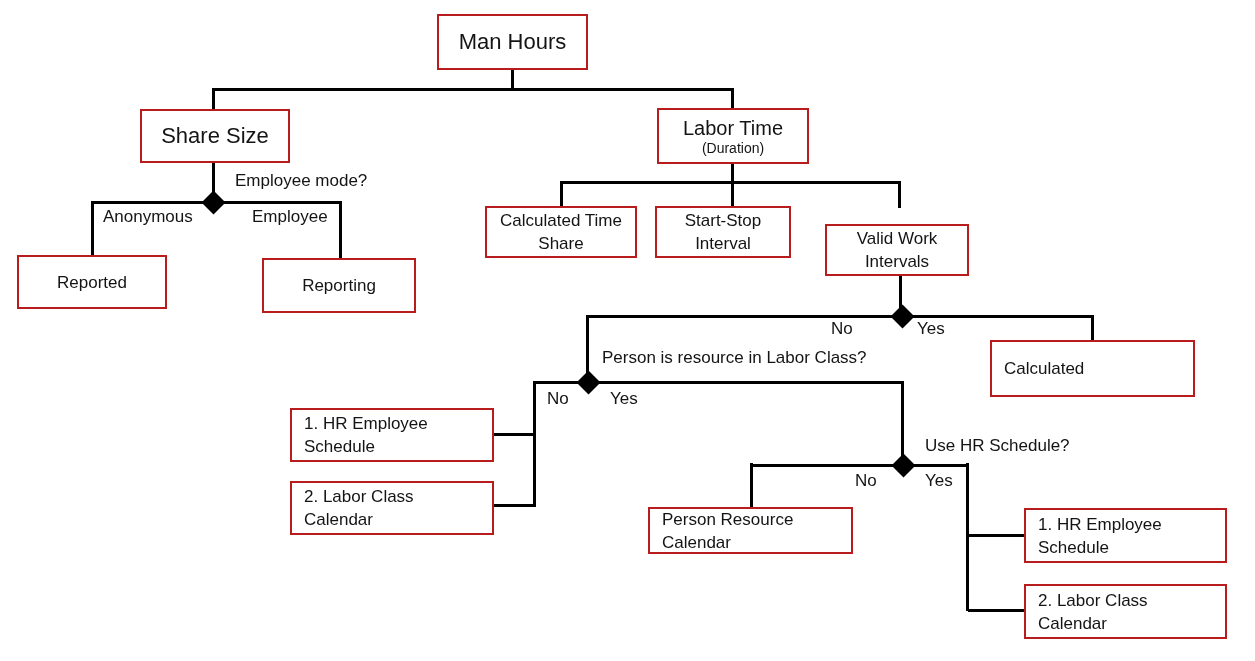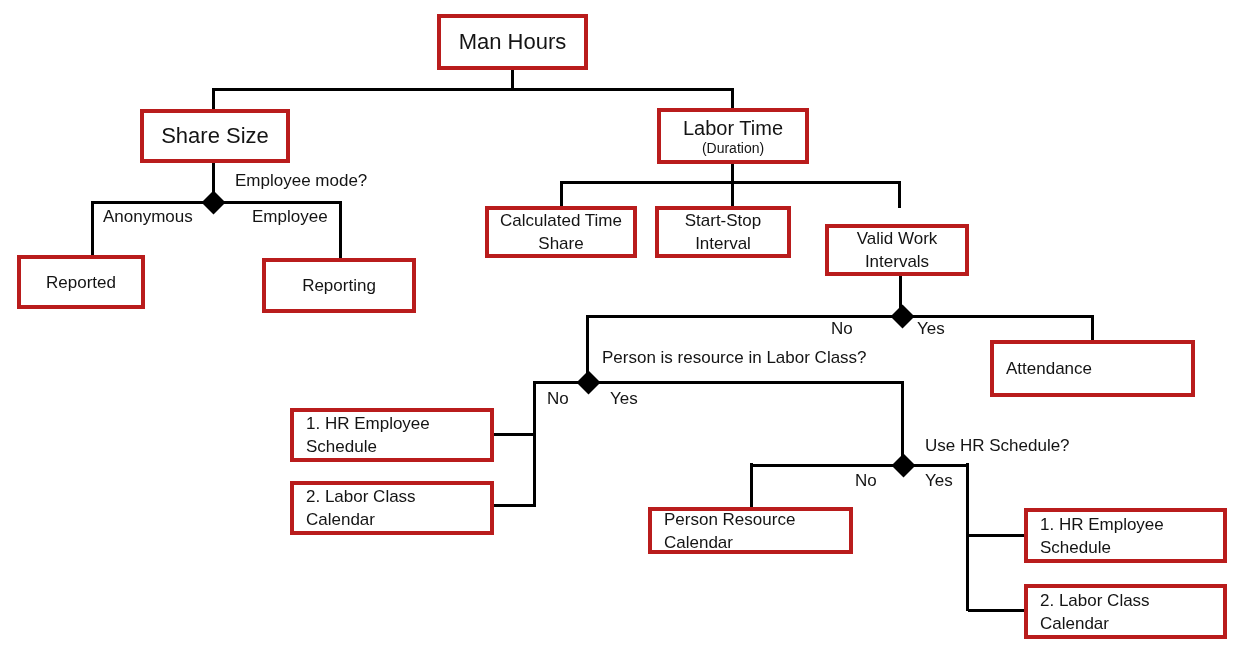--- a/index.html
+++ b/index.html
@@ -25,21 +25,21 @@
   .diamond {
     position: absolute;
     width: 17px;
     height: 17px;
     background: #000000;
     transform: rotate(45deg);
   }
   .node {
     position: absolute;
     box-sizing: border-box;
-    border: 4px solid #b91c1c;
+    border: 2px solid #b91c1c;
     background: #ffffff;
     display: flex;
     flex-direction: column;
     justify-content: center;
     align-items: center;
     text-align: center;
     font-size: 17px;
     line-height: 23px;
   }
   .node.left-text {
@@ -121,30 +121,30 @@
   <div class="node" style="left:655px;top:206px;width:136px;height:52px">
     <span>Start-Stop</span>
     <span>Interval</span>
   </div>
 
   <div class="node" style="left:825px;top:224px;width:144px;height:52px">
     <span>Valid Work</span>
     <span>Intervals</span>
   </div>
 
-  <div class="node" style="left:17px;top:255px;width:128px;height:54px">
+  <div class="node" style="left:17px;top:255px;width:150px;height:54px">
     <span>Reported</span>
   </div>
 
   <div class="node" style="left:262px;top:258px;width:154px;height:55px">
     <span>Reporting</span>
   </div>
 
   <div class="node left-text" style="left:990px;top:340px;width:205px;height:57px">
-    <span>Attendance</span>
+    <span>Calculated</span>
   </div>
 
   <div class="node left-text" style="left:290px;top:408px;width:204px;height:54px">
     <span>1. HR Employee</span>
     <span>Schedule</span>
   </div>
 
   <div class="node left-text" style="left:290px;top:481px;width:204px;height:54px">
     <span>2. Labor Class</span>
     <span>Calendar</span>

